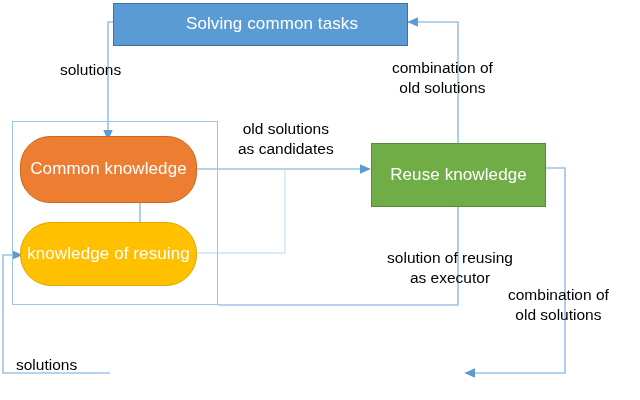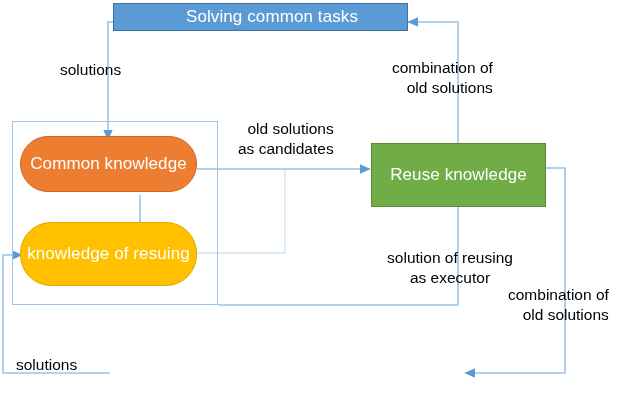--- a/index.html
+++ b/index.html
@@ -60,21 +60,21 @@
   }
   .edge-label {
     position: absolute;
     color: #000000;
     font-size: 15.5px;
     line-height: 1.32;
     white-space: pre-line;
     z-index: 4;
   }
   .lbl-center { text-align: center; margin-top: 36px; }
-  .lbl-left { text-align: right; }
+  .lbl-left { text-align: center; }
 </style>
 </head>
 <body>
 
 <div id="canvas">
 
   <svg id="wires" viewBox="0 0 640 400" width="640" height="400">
     <defs>
       <marker id="ah" markerWidth="8" markerHeight="8" refX="6.4" refY="3" orient="auto" markerUnits="strokeWidth">
         <path d="M0,0 L6.8,3 L0,6 z" fill="#5b9bd5"></path>
@@ -96,25 +96,25 @@
       <path d="M218,305 L458,305 L458,196" marker-end="url(#ah)"></path>
 
       <path d="M110,373 L3,373 L3,255 L22,255" marker-end="url(#ah)"></path>
 
       <path d="M140,285 L140,195"></path>
     </g>
   </svg>
 
   <div class="group-frame" style="left:12px; top:121px; width:206px; height:184px;"></div>
 
-  <div class="node node-blue" style="left:113px; top:3px; width:295px; height:28px;padding-left:23px;">
+  <div class="node node-blue" style="left:113px; top:3px; width:295px; height:43px;padding-left:23px;">
     <span>Solving common tasks</span>
   </div>
 
-  <div class="node node-orange" style="left:20px; top:136px; width:177px; height:56px;border-radius:30px;">
+  <div class="node node-orange" style="left:20px; top:136px; width:177px; height:67px;border-radius:30px;">
     <span>Common
 knowledge</span>
   </div>
 
   <div class="node node-yellow" style="left:20px; top:222px; width:177px; height:64px;border-radius:31px;">
     <span>knowledge of
 resuing</span>
   </div>
 
   <div class="node node-green" style="left:371px; top:143px; width:175px; height:64px;">

